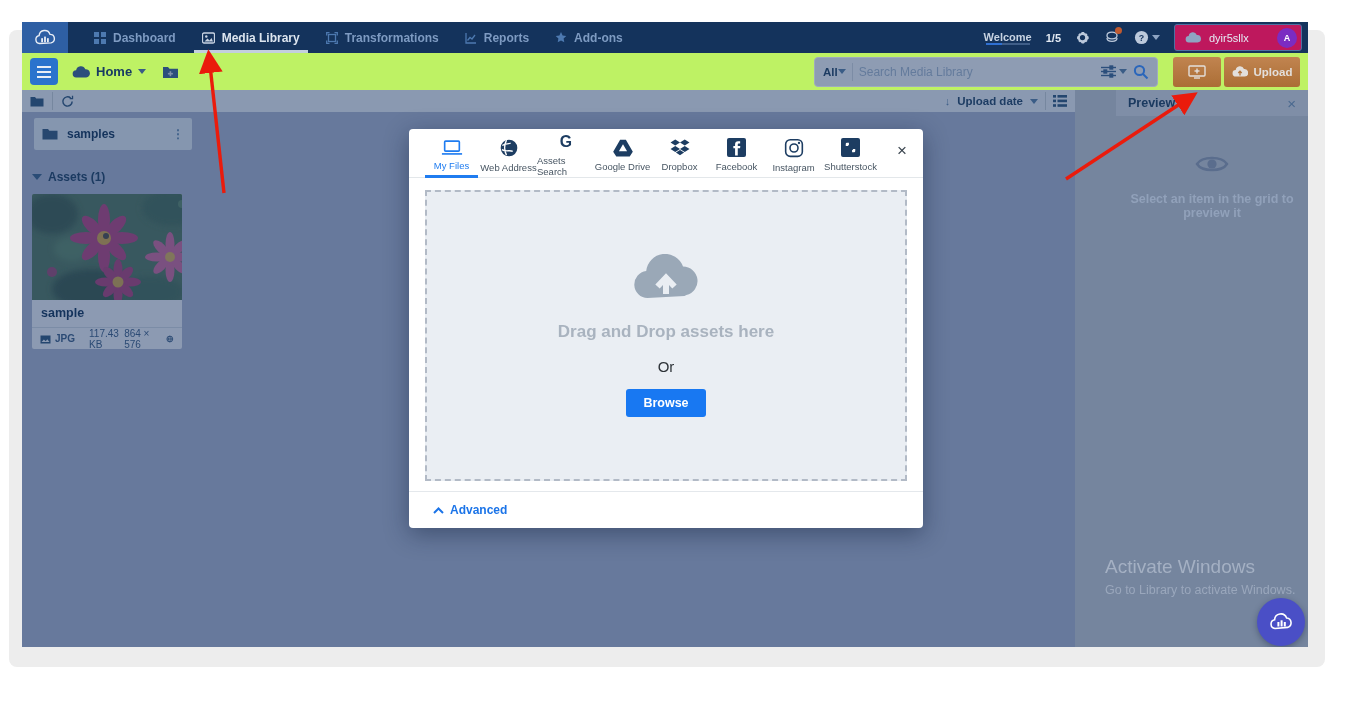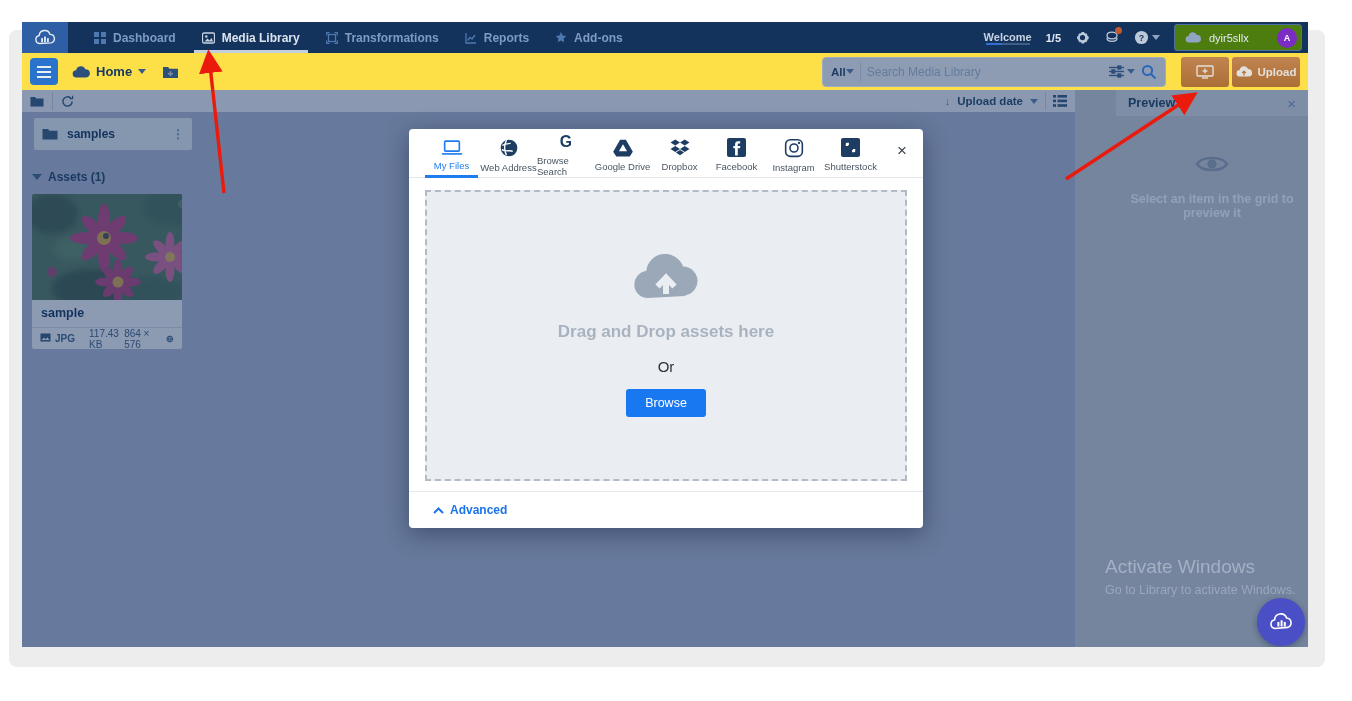--- a/index.html
+++ b/index.html
@@ -23,48 +23,48 @@
   .nav-item.active { color:#dce5ef; }
   .nav-underline { position:absolute; left:-8px; right:-8px; bottom:0; height:3px; background:#c3cfdd; }
   .nav-right { margin-left:auto; display:flex; align-items:center; gap:14px; padding-right:6px; }
   .welcome-wrap { display:flex; flex-direction:column; align-items:center; gap:0; }
   .welcome-label { font-size:11px; font-weight:bold; color:#c7d3e2; }
   .welcome-track { width:44px; height:2px; background:#3f5e88; }
   .welcome-fill { width:38%; height:2px; background:#2f70d2; }
   .progress-count { font-size:11px; font-weight:bold; color:#e3eaf3; }
   .nav-icon { color:#bcc9db; display:flex; align-items:center; }
   .help-wrap { display:flex; align-items:center; gap:3px; }
-  .account-box { display:flex; align-items:center; gap:8px; background:#4d7c0f; border:1px solid #4f71a2;
+  .account-box { display:flex; align-items:center; gap:8px; background:#be185d; border:1px solid #4f71a2;
                  border-radius:3px; height:27px; padding:0 4px 0 10px; min-width:128px; }
   .cloud-name { font-size:11px; color:#e4ebf4; flex:1; }
   .avatar { width:20px; height:20px; border-radius:50%; background:#7b2cc2; color:#fff;
             font-size:9px; font-weight:bold; display:flex; align-items:center; justify-content:center; }
 
   
-  .toolbar { height:37px; background:#fde047; display:flex; align-items:center; padding:0 8px; gap:8px; }
+  .toolbar { height:37px; background:#bef264; display:flex; align-items:center; padding:0 8px; gap:8px; }
   .hamburger { width:28px; height:27px; border-radius:4px; background:#2a73cd; display:flex;
                flex-direction:column; align-items:center; justify-content:center; gap:3px; }
   .hamburger i { display:block; width:14px; height:2px; background:#e8eef6; }
   .crumb { display:flex; align-items:center; gap:6px; margin-left:6px; color:#2c4f7c; }
   .crumb-label { font-size:13px; font-weight:bold; color:#183a63; }
   .caret { width:0; height:0; border-left:4px solid transparent; border-right:4px solid transparent;
            border-top:5px solid #3a5c86; display:inline-block; }
   .toolbar-right { margin-left:auto; display:flex; align-items:center; gap:3px; }
   .search-box { display:flex; align-items:center; width:344px; height:30px; background:#8e9cb3;
                 border:1px solid #9fabbf; border-radius:4px; padding:0 8px; gap:6px; margin-right:12px; }
   .filter-all { font-size:11.5px; font-weight:bold; color:#1c3b62; }
   .search-input { flex:1; border:none; background:transparent; outline:none; font-size:12px;
                   color:#2b4a74; font-family:"Liberation Sans",sans-serif; }
   .search-input::placeholder { color:#647b9c; opacity:1; }
   .vdiv { width:1px; height:18px; background:#7c8ca5; }
   .btn-orange { height:30px; border:none; border-radius:3px; background:linear-gradient(#c18450,#ab6e35);
                 color:#e3dfdb; display:flex; align-items:center; justify-content:center; gap:6px;
                 font-size:11.5px; font-weight:bold; cursor:pointer; }
   .btn-new-asset { width:48px; }
-  .btn-upload { width:68px; }
+  .btn-upload { width:76px; }
 
   
   .content-row { display:flex; height:557px; }
   .main-col { flex:1; display:flex; flex-direction:column; min-width:0; }
   .subbar { height:22px; background:#8a99b1; display:flex; align-items:center; padding:0 8px; gap:8px;
             color:#24466f; }
   .subbar-right { margin-left:auto; display:flex; align-items:center; gap:7px; }
   .sort-arrow { font-size:11px; color:#3c5d87; }
   .sort-label { font-size:11.5px; font-weight:bold; color:#1d3c63; }
   .canvas { flex:1; background:#67799c; padding:6px 8px; position:relative; }
@@ -76,21 +76,21 @@
   .folder-card { width:158px; height:32px; background:#8596af; border-radius:2px; display:flex;
                  align-items:center; padding:0 8px; gap:9px; margin:0 0 20px 4px; }
   .folder-card-label { font-size:12px; font-weight:bold; color:#14335c; flex:1; }
   .kebab { font-size:12px; color:#3d5f88; font-weight:bold; letter-spacing:0; }
 
   .asset-card { width:150px; background:#8c9ab2; border-radius:2px; margin-left:2px; overflow:hidden; }
   .asset-thumb { display:block; width:162px; height:106px; }
   .asset-title { font-size:12.5px; font-weight:bold; color:#14335c; padding:6px 9px 7px; }
   .asset-footer { border-top:1px solid #7b8ca6; height:22px; display:flex; align-items:center;
                   padding:0 8px; font-size:10px; color:#2b4a74; }
-  .asset-format { display:flex; align-items:flex-start; gap:4px; font-weight:bold; }
+  .asset-format { display:flex; align-items:flex-end; gap:4px; font-weight:bold; }
   .asset-size { margin-left:14px; }
   .asset-dims { margin-left:auto; margin-right:8px; }
 
   
   .preview-panel { width:233px; background:#75859e; display:flex; flex-direction:column; position:relative;padding-left:41px; }
   .preview-header { height:26px; background:#7f8ea7; display:flex; align-items:center; padding:0 12px; }
   .preview-title { font-size:12.5px; font-weight:bold; color:#1b3a60; }
   .preview-close { margin-left:auto; color:#4a698f; font-size:15px; cursor:pointer; }
   .preview-body { display:flex; flex-direction:column; align-items:center; padding-top:36px; gap:16px; }
   .preview-msg { font-size:12.5px; font-weight:bold; color:#91a1ba; text-align:center; width:200px; }
@@ -112,21 +112,21 @@
           gap:4px; font-size:9.5px; color:#475562; cursor:pointer; position:relative; padding-top:4px; }
   .mtab svg { display:block; }
   .mtab.active { color:#1f7cf0; }
   .mtab-underline { position:absolute; left:2px; right:2px; bottom:-1px; height:3px; background:#1f7cf0; }
   .modal-close { position:absolute; right:16px; top:12px; font-size:17px; color:#3c4650; cursor:pointer; }
   .dropzone { margin:12px 16px 0; height:291px; background:#eaeef3; border:2px dashed #b2bac6;
               display:flex; flex-direction:column; align-items:center; justify-content:center; gap:0; }
   .dz-title { font-size:17px; font-weight:bold; color:#a9b3bf; margin-top:22px; }
   .dz-or { font-size:15px; color:#2e3338; margin-top:16px; }
   .btn-browse { margin-top:14px; width:80px; height:28px; background:#1878f2; color:#fff; border:none;
-                border-radius:3px; font-size:12.5px; font-weight:normal; cursor:pointer; }
+                border-radius:3px; font-size:12.5px; font-weight:bold; cursor:pointer; }
   .modal-footer { margin-top:10px; border-top:1px solid #e4e8ec; flex:1; display:flex; align-items:center;
                   padding:0 24px; }
   .advanced-link { display:flex; align-items:center; gap:6px; color:#1b74e8; font-size:12px;
                    font-weight:bold; cursor:pointer;justify-content:space-between; }
 
   
   .annotations { position:absolute; left:0; top:0; width:1352px; height:701px; pointer-events:none; }
 </style>
 </head>
 <body>
@@ -445,21 +445,21 @@
         <svg width="20" height="20" viewBox="0 0 24 24">
           <circle cx="12" cy="12" r="10" fill="#1d3d62"></circle>
           <path d="M4 9 c4-3 7-1 10-3 M3.5 14 c5 3 9 0 13 2 M9 2.6 c-3 6-3 12 0 18" stroke="#fff" stroke-width="1.6" fill="none"></path>
         </svg>
         <span>Web Address</span>
       </div>
       <div class="mtab">
         <svg width="20" height="20" viewBox="0 0 24 24">
           <text x="12" y="19" text-anchor="middle" font-size="21" font-weight="bold" fill="#1d3d62" font-family="Liberation Sans, sans-serif">G</text>
         </svg>
-        <span>Browse Search</span>
+        <span>Assets Search</span>
       </div>
       <div class="mtab">
         <svg width="20" height="18" viewBox="0 0 24 22" fill="#1d3d62">
           <path d="M8.5 1 h7 L24 15.5 l-3.8 6 H3.8 L0 15.5 z M12 6.5 L7 15 h10 z"></path>
         </svg>
         <span>Google Drive</span>
       </div>
       <div class="mtab">
         <svg width="20" height="18" viewBox="0 0 24 22" fill="#1d3d62">
           <path d="M6.2 0.5 L12 4.2 6.2 7.9 0.4 4.2z M17.8 0.5 L23.6 4.2 17.8 7.9 12 4.2z M6.2 8.5 L12 12.2 6.2 15.9 0.4 12.2z M17.8 8.5 L23.6 12.2 17.8 15.9 12 12.2z M12 13.4 L17 16.6 12 20 7 16.6z"></path>

